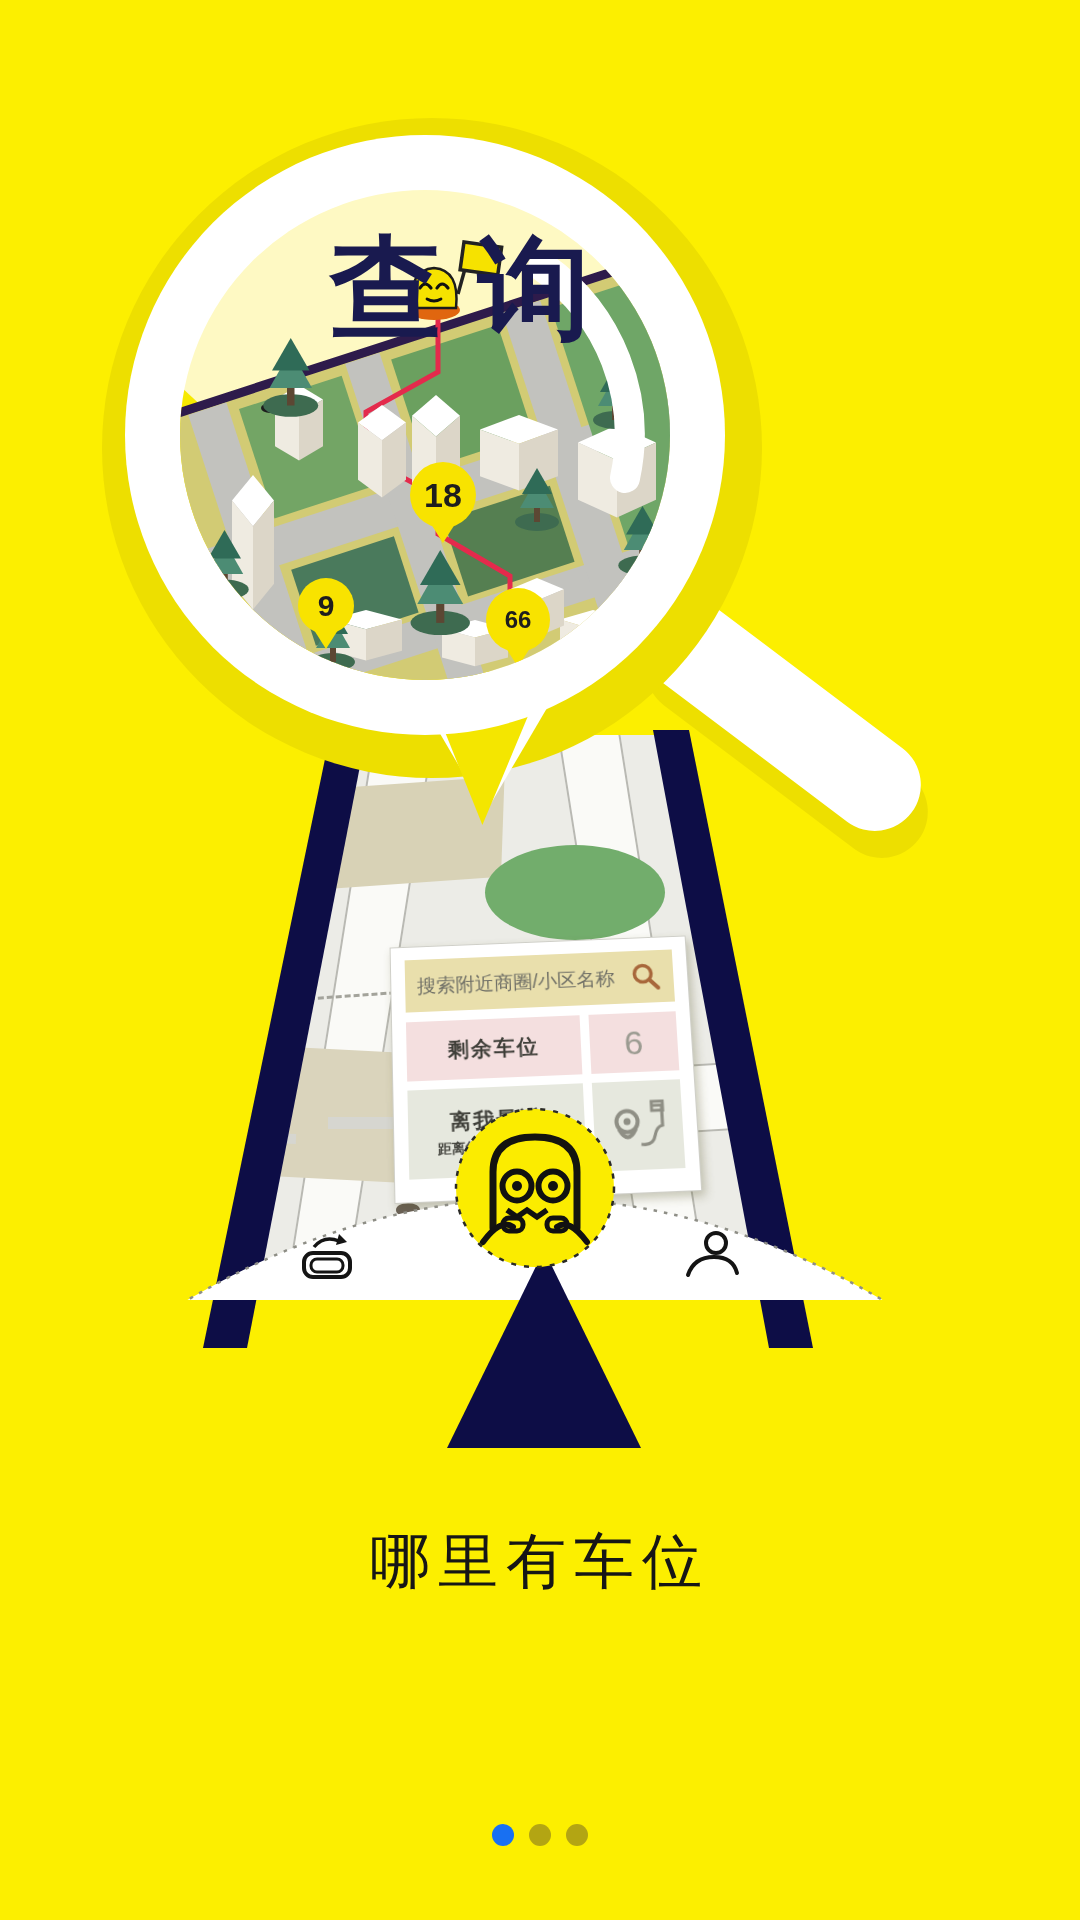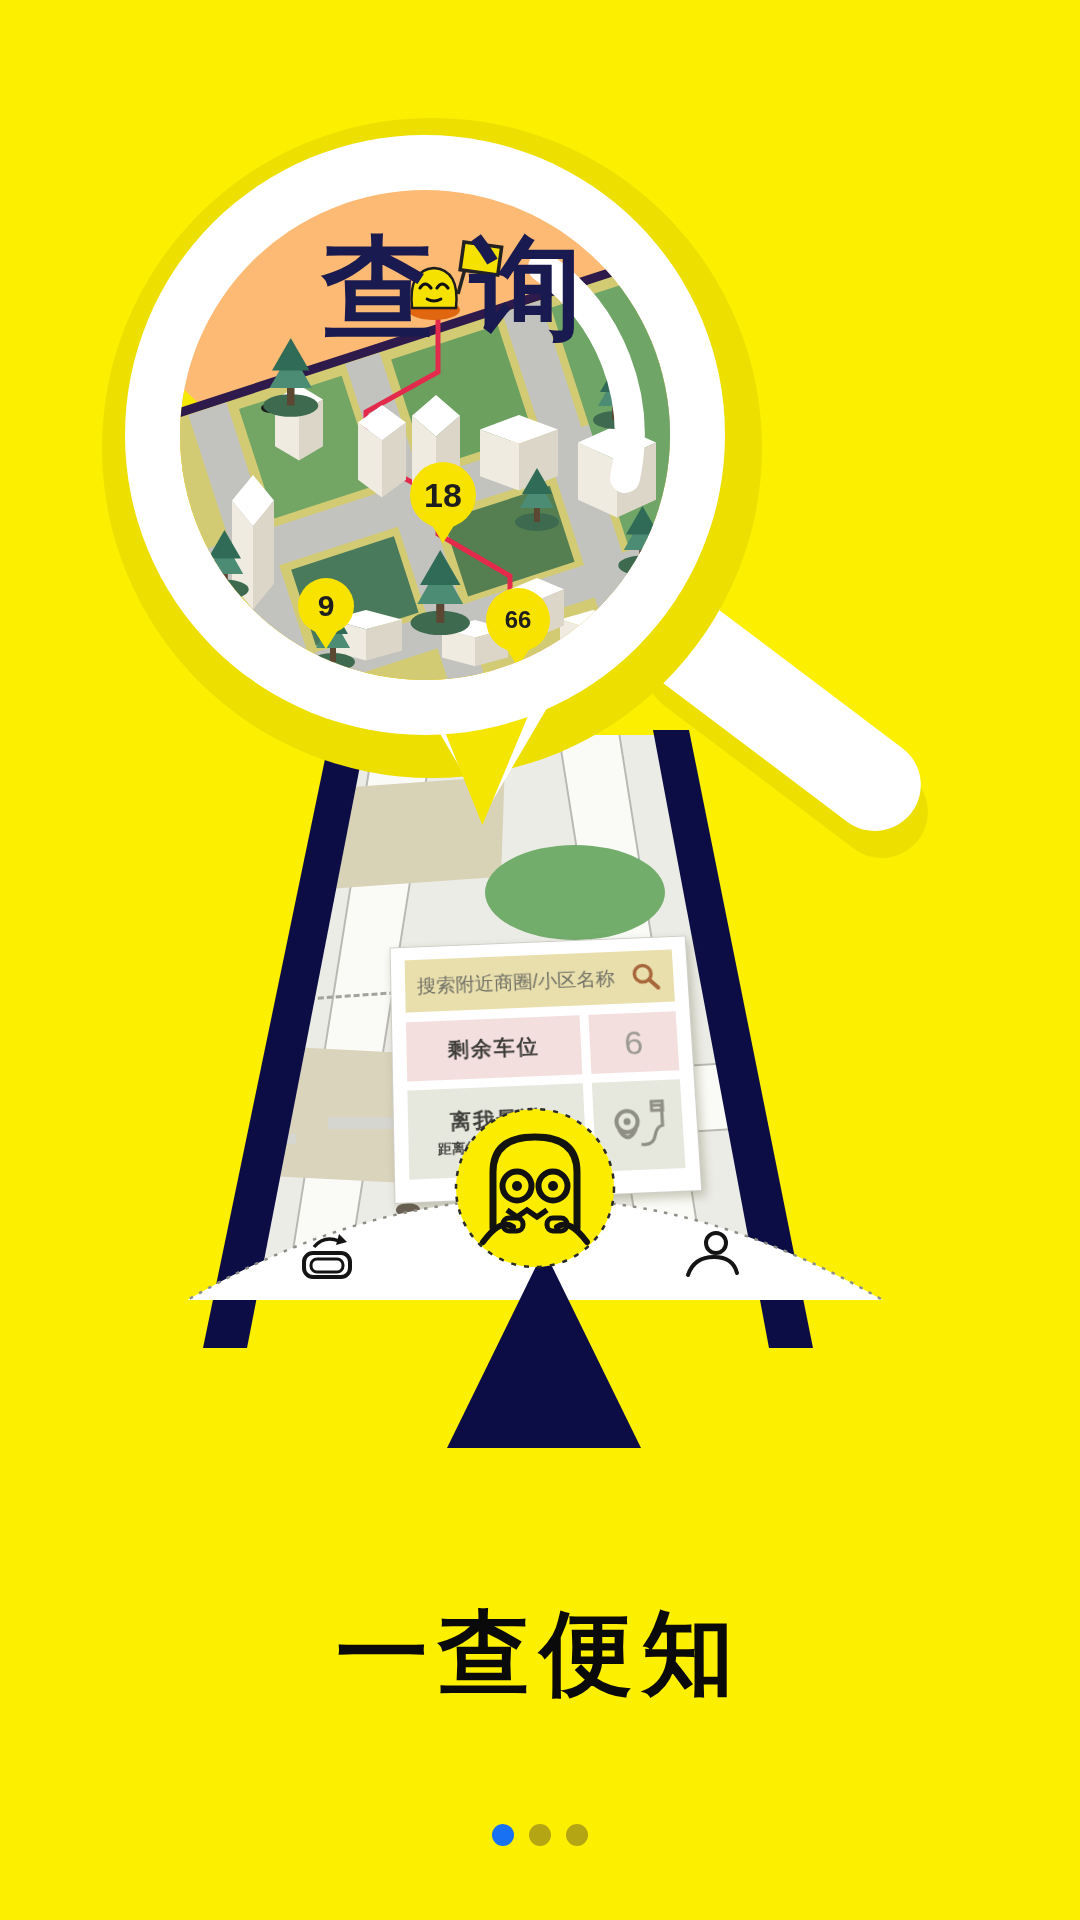--- a/index.html
+++ b/index.html
@@ -55,25 +55,25 @@
   .handle-shadow{left:655px;top:595px;width:330px;height:92px;border-radius:46px;
     background:#EDDF00;transform:rotate(37deg);transform-origin:left center;}
   .handle{left:648px;top:568px;width:330px;height:92px;border-radius:46px;
     background:#fff;transform:rotate(37deg);transform-origin:left center;}
   .ring-shadow{left:102px;top:118px;width:660px;height:660px;border-radius:50%;background:#EDDF00;}
   .tail-white{left:388px;top:645px;width:196px;height:167px;background:#fff;
     clip-path:polygon(0 0,100% 0,50% 100%);}
   .tail-yellow{left:404px;top:630px;width:160px;height:195px;background:#F4E600;
     clip-path:polygon(0 0,100% 0,49% 100%);}
   .ring-white{left:125px;top:135px;width:600px;height:600px;border-radius:50%;background:#fff;}
-  .lens{left:180px;top:190px;width:490px;height:490px;border-radius:50%;background:#fdba74;overflow:hidden;}
+  .lens{left:180px;top:190px;width:490px;height:490px;border-radius:50%;background:#fef9c3;overflow:hidden;}
   .beam{position:absolute;left:0;top:0;width:100%;height:100%;background:#F6E900;
     clip-path:polygon(0 40%,65% 100%,0 100%);}
   .lens-map{position:absolute;left:0;top:0;}
-  .mag-title{left:172px;top:214px;width:560px;text-align:center;
+  .mag-title{left:180px;top:214px;width:560px;text-align:center;
     font-size:112px;font-weight:bold;color:#191A4F;letter-spacing:36px;text-indent:36px;}
 
   .pin{position:absolute;background:#F8E300;border-radius:50%;display:flex;
     align-items:center;justify-content:center;font-weight:bold;color:#1E1E1E;}
   .pin .tail{position:absolute;left:50%;bottom:-15px;margin-left:-12px;width:0;height:0;
     border-left:12px solid transparent;border-right:12px solid transparent;
     border-top:19px solid #F8E300;}
 
   
   .caption1{left:0;top:1522px;width:100%;text-align:center;font-size:60px;
@@ -258,21 +258,21 @@
       <span>9</span>
     </div>
     <div class="pin" style="left:306px;top:398px;width:64px;height:64px;font-size:24px;">
       <span class="tail"></span>
       <span>66</span>
     </div>
   </div>
 
   <div class="abs mag-title">查询</div>
 
-  <div class="abs caption2">一查便知</div>
+  <div class="abs caption1">哪里有车位</div>
 
   <div class="abs dots">
     <span class="dot active"></span>
     <span class="dot"></span>
     <span class="dot"></span>
   </div>
 
 </div>
 
 </body></html>

